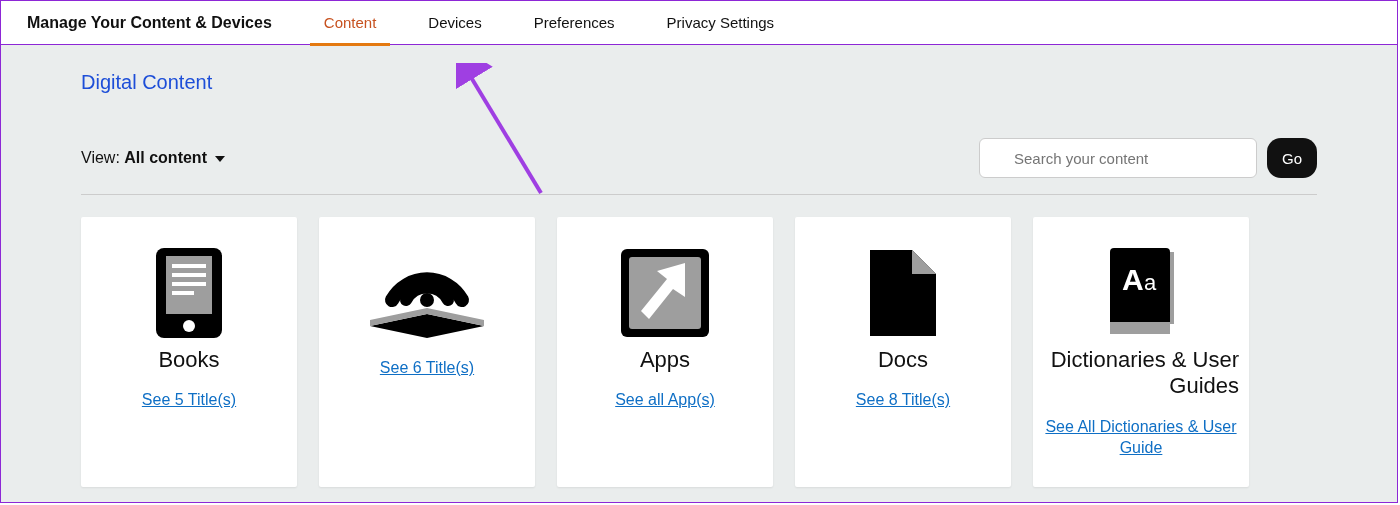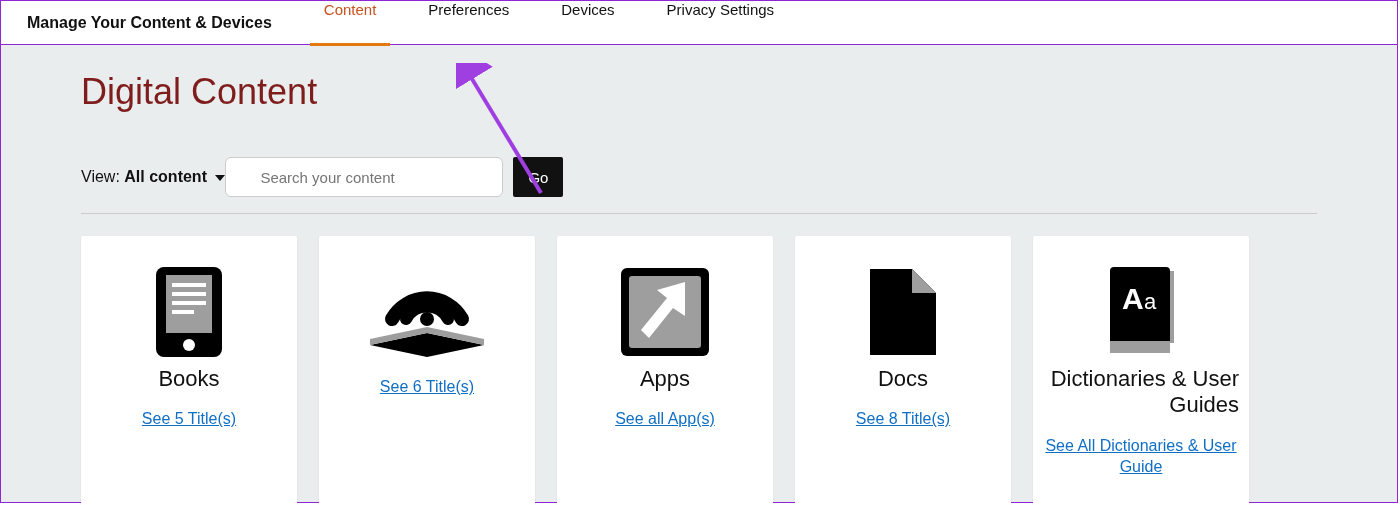--- a/index.html
+++ b/index.html
@@ -19,46 +19,47 @@
     font-size: 16px;
     color: #111;
     padding: 0 26px 0 26px;
   }
   .tab {
     font-size: 15px;
     color: #111;
     padding: 0 26px;
     height: 44px;
     display: flex;
-    align-items: flex-start;
+    align-items: center;
     cursor: pointer;
     position: relative;
   }
   .tab-active { color: #c7511f; }
   .tab-active::after {
     content: "";
     position: absolute;
     left: 12px; right: 12px; bottom: -1px;
     height: 3px; background: #e47911;
   }
   
   .page {
     background: #eaeded;
     height: calc(100% - 44px);
     padding: 0 80px;
   }
   .page h1 {
     font-weight: 400;
-    font-size: 36px;
-    color: #7f1d1d;
+    font-size: 20px;
+    color: #1d4ed8;
     padding-top: 26px;
   }
   .controls {
     display: flex;
     align-items: center;
+    justify-content: space-between;
     margin-top: 44px;
   }
   .view-label { font-size: 16px; color:#111; }
   .view-value { font-weight:700; }
   .chev { display:inline-block; margin-left:4px; }
   .search-box {
     display:flex; align-items:center; gap:10px;
   }
   .search-input {
     width: 278px; height: 40px;
@@ -68,21 +69,21 @@
     background:#fff;
     position: relative;
   }
   .search-wrap { position:relative; }
   .search-wrap .mag {
     position:absolute; left:10px; top:50%; transform:translateY(-50%);
     color:#888; pointer-events:none;
   }
   .go-btn {
     height: 40px; width: 50px;
-    border-radius: 2px;
+    border-radius: 14px;
     background:#111; color:#fff;
     border:none; font-size:15px; cursor:pointer;
   }
   .divider { height:1px; background:#ccc; margin-top:16px; }
   .cards {
     display:flex; gap:22px; margin-top:22px;
   }
   .card {
     flex: 0 0 216px;
     background:#fff;
@@ -106,24 +107,24 @@
 </head>
 <body>
 
 <div class="frame">
   <div class="topnav">
     <div class="topnav-title">Manage Your Content &amp; Devices</div>
     <div class="tab tab-active">
         <span>Content</span>
       </div>
     <div class="tab">
+        <span>Devices</span>
+      </div>
+    <div class="tab">
         <span>Preferences</span>
-      </div>
-    <div class="tab">
-        <span>Devices</span>
       </div>
     <div class="tab">
         <span>Privacy Settings</span>
       </div>
   </div>
 
   <div class="page">
     <h1>Digital Content</h1>
 
     <div class="controls">

